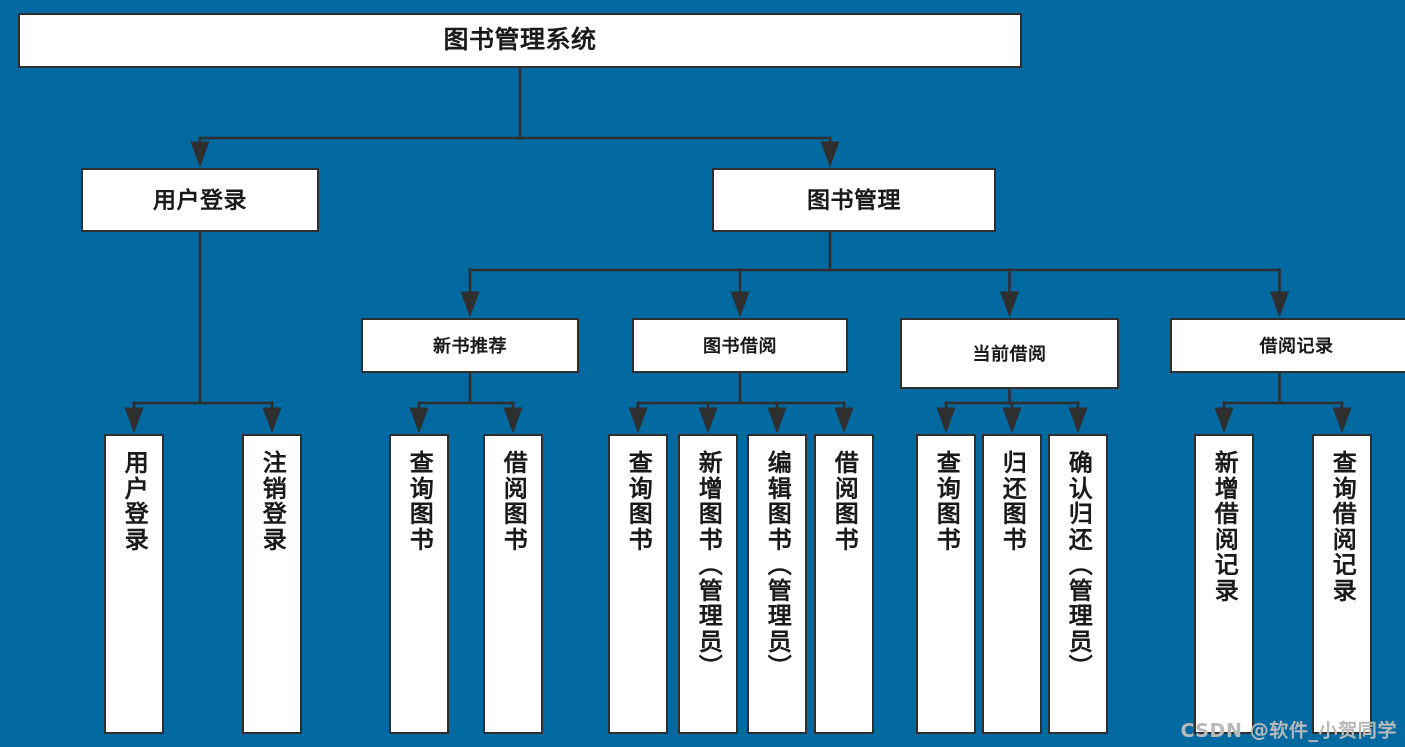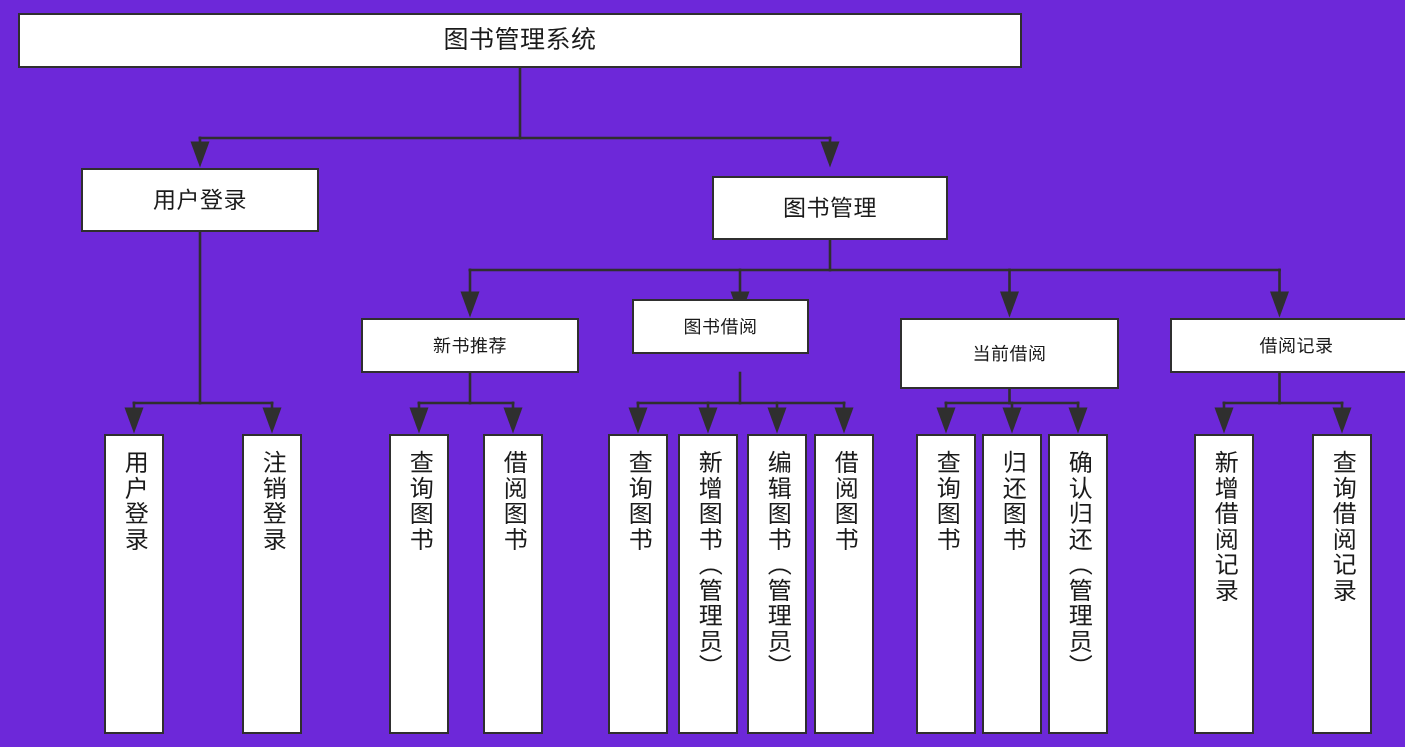--- a/index.html
+++ b/index.html
@@ -8,22 +8,23 @@
     padding: 0;
     background: #ffffff;
   }
   body {
     font-family: "DejaVu Sans", "Liberation Sans", sans-serif;
   }
   #diagram-root {
     position: relative;
     width: 1405px;
     height: 747px;
-    background: #6d28d9;
+    background: #0369a1;
     overflow: hidden;
+    font-weight: bold;
   }
   #edge-layer {
     position: absolute;
     left: 0;
     top: 0;
     width: 1405px;
     height: 747px;
     pointer-events: none;
   }
   .node {
@@ -136,27 +137,27 @@
       <polygon points="1332.5,407.5 1351.5,407.5 1342,433.5" fill="#2f2f2f"></polygon>
     </svg>
 
   <div id="node-layer">
       <div class="node node-root" style="left: 18px; top: 13px; width: 1004px; height: 55px; border-color: rgb(47, 47, 47); background: rgb(255, 255, 255);">
         <span class="label" style="color: rgb(26, 26, 26);">图书管理系统</span>
       </div>
       <div class="node node-l2" style="left: 81px; top: 168px; width: 238px; height: 64px; border-color: rgb(47, 47, 47); background: rgb(255, 255, 255);">
         <span class="label" style="color: rgb(26, 26, 26);">用户登录</span>
       </div>
-      <div class="node node-l2" style="left: 712px; top: 176px; width: 236px; height: 64px; border-color: rgb(47, 47, 47); background: rgb(255, 255, 255);">
+      <div class="node node-l2" style="left: 712px; top: 168px; width: 284px; height: 64px; border-color: rgb(47, 47, 47); background: rgb(255, 255, 255);">
         <span class="label" style="color: rgb(26, 26, 26);">图书管理</span>
       </div>
       <div class="node node-l3" style="left: 361px; top: 318px; width: 218px; height: 55px; border-color: rgb(47, 47, 47); background: rgb(255, 255, 255);">
         <span class="label" style="color: rgb(26, 26, 26);">新书推荐</span>
       </div>
-      <div class="node node-l3" style="left: 632px; top: 299px; width: 177px; height: 55px; border-color: rgb(47, 47, 47); background: rgb(255, 255, 255);">
+      <div class="node node-l3" style="left: 632px; top: 318px; width: 216px; height: 55px; border-color: rgb(47, 47, 47); background: rgb(255, 255, 255);">
         <span class="label" style="color: rgb(26, 26, 26);">图书借阅</span>
       </div>
       <div class="node node-l3" style="left: 900px; top: 318px; width: 219px; height: 71px; border-color: rgb(47, 47, 47); background: rgb(255, 255, 255);">
         <span class="label" style="color: rgb(26, 26, 26);">当前借阅</span>
       </div>
       <div class="node node-l3" style="left: 1170px; top: 318px; width: 253px; height: 55px; border-color: rgb(47, 47, 47); background: rgb(255, 255, 255);">
         <span class="label" style="color: rgb(26, 26, 26);">借阅记录</span>
       </div>
       <div class="node node-leaf" style="left: 104px; top: 434px; width: 60px; height: 300px; border-color: rgb(47, 47, 47); background: rgb(255, 255, 255);">
         <span class="label" style="color: rgb(26, 26, 26);">用户登录</span>
@@ -192,13 +193,14 @@
         <span class="label" style="color: rgb(26, 26, 26);">确认归还（管理员）</span>
       </div>
       <div class="node node-leaf" style="left: 1194px; top: 434px; width: 60px; height: 300px; border-color: rgb(47, 47, 47); background: rgb(255, 255, 255);">
         <span class="label" style="color: rgb(26, 26, 26);">新增借阅记录</span>
       </div>
       <div class="node node-leaf" style="left: 1312px; top: 434px; width: 60px; height: 300px; border-color: rgb(47, 47, 47); background: rgb(255, 255, 255);">
         <span class="label" style="color: rgb(26, 26, 26);">查询借阅记录</span>
       </div>
     </div>
 
+  <div id="watermark">CSDN @软件_小贺同学</div>
 </div>
 
 </body></html>

